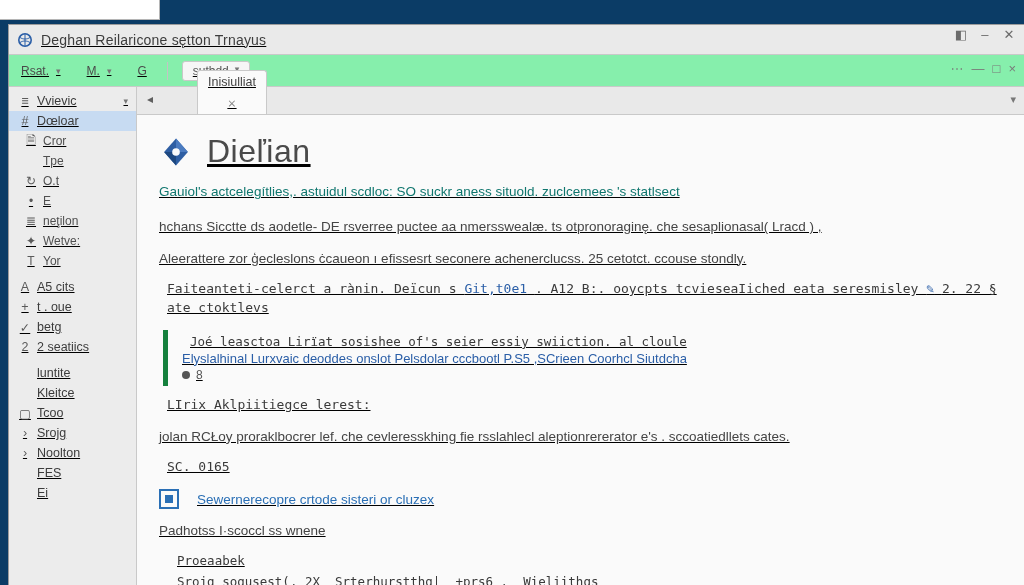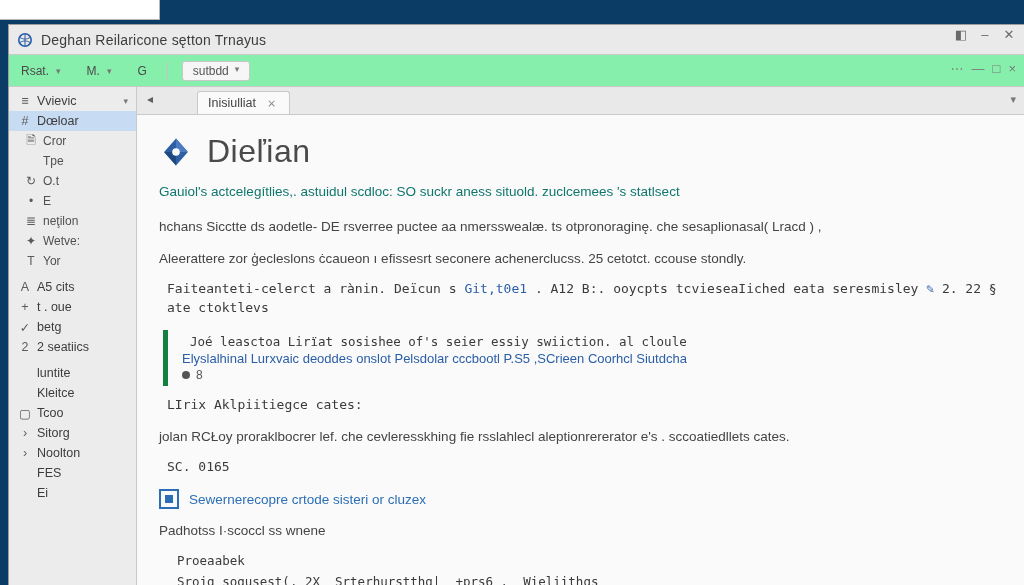--- a/index.html
+++ b/index.html
@@ -2,21 +2,21 @@
 <html><head>
 <meta charset="utf-8">
 <style>
   * { box-sizing: border-box; margin: 0; padding: 0; }
   html, body { width: 1024px; height: 585px; overflow: hidden; font-family: "Segoe UI", Tahoma, sans-serif; background: #0b3c66; }
   
   .top-stub { position:absolute; left:0; top:0; width:160px; height:20px; background:#fff; border:1px solid #b5b5b5; border-top:none; border-left:none; }
   .window {
     position:absolute; left:8px; top:24px; right:0; bottom:0;
     background:#ececec; border:1px solid #9c9c9c; border-right:none; border-bottom:none;
-    display:flex; flex-direction:column;
+    display:flex; flex-direction:column;text-decoration:underline;
   }
   
   .titlebar {
     height:30px; display:flex; align-items:center; padding:0 8px;
     color:#3d3d3d; font-size:14px; letter-spacing:.2px;
     border-bottom:1px solid #c9c9c9; background:#eaeaea;
     position:relative;
   }
   .titlebar .app-icon { width:16px; height:16px; margin-right:8px; color:#2a5ea7; }
   .win-controls { position:absolute; right:6px; top:2px; display:flex; gap:6px; color:#6b6b6b; font-size:13px; }
@@ -49,37 +49,37 @@
   }
   
   .tabstrip {
     height:28px; background:#e9e9e9; border-bottom:1px solid #c9c9c9;
     display:flex; align-items:flex-end; padding-left:60px; position:relative;
   }
   .tabstrip .left-label { position:absolute; left:10px; top:5px; font-size:12px; color:#606060; }
   .doc-tab {
     background:#fafafa; border:1px solid #c9c9c9; border-bottom:none;
     padding:4px 10px; font-size:12.5px; color:#444; display:flex; align-items:center; gap:8px;
-    border-top-left-radius:3px; border-top-right-radius:3px;
+    border-top-left-radius:3px; border-top-right-radius:3px;flex-direction:column;
   }
   .doc-tab .x { color:#888; font-size:11px; padding:0 3px; }
   .tabstrip .drop { position:absolute; right:8px; top:6px; color:#777; font-size:11px; }
   
   .article { flex:1; overflow:auto; padding:18px 26px 30px 22px; color:#333; }
   .heading { display:flex; align-items:center; gap:14px; margin-bottom:14px; }
   .heading .logo { width:34px; height:34px; }
   .heading h1 { font-size:32px; font-weight:400; color:#4a4a4a; letter-spacing:.5px; }
   .lead { font-size:13.5px; color:#0f766e; margin-bottom:18px; }
   .para { font-size:13.5px; color:#444; margin:10px 0 12px; line-height:1.45; }
   .mono { font-family: ui-monospace, Menlo, Consolas, monospace; font-size:13px; color:#3a3a3a;margin-left:8px; }
   .bullet-block { border-left:5px solid #15803d; margin:6px 0 10px 4px; padding:4px 0 4px 14px; }
   .bullet-link { color:#2a5ea7; font-size:13px; display:block; margin:2px 0; }
   .bullet-sub { font-size:12px; color:#555; margin-left:0; display:flex; align-items:center; gap:6px; }
   .dot { width:8px;height:8px;border-radius:50%; background:#555; display:inline-block; }
-  .callout { display:flex; align-items:center; gap:10px; margin:12px 0; }
+  .callout { display:flex; align-items:center; gap:18px; margin:12px 0; }
   .callout .cicon { width:20px;height:20px; border:2px solid #2a6fb5; display:flex; align-items:center; justify-content:center; }
   .callout .cicon .inner { width:8px;height:8px; background:#2a6fb5; }
   .callout a { color:#2a6fb5; font-size:13.5px; text-decoration:none; }
   .codey { font-family: ui-monospace, Menlo, Consolas, monospace; font-size:12.5px; color:#3a3a3a; margin:6px 0 2px 18px; white-space:pre; }
   
   .caret::after { content:"▾"; font-size:9px; color:#777; margin-left:3px; }
 </style>
 </head>
 <body>
 
@@ -185,21 +185,21 @@
           <div class="side-row">
             <span class="side-icon"></span>
             <span>Kleitce</span>
           </div>
           <div class="side-row">
             <span class="side-icon">▢</span>
             <span>Tcoo</span>
           </div>
           <div class="side-row">
             <span class="side-icon">›</span>
-            <span>Sitorg</span>
+            <span>Srojg</span>
           </div>
           <div class="side-row">
             <span class="side-icon">›</span>
             <span>Noolton</span>
           </div>
           <div class="side-row">
             <span class="side-icon"></span>
             <span>FES</span>
           </div>
           <div class="side-row">
@@ -248,21 +248,21 @@
 
         <div class="bullet-block">
           <div class="mono" style="font-size:12.5px;">Joé leasctoa Lirїat sosishee of's seier essiy swiiction. al cloule</div>
           <a class="bullet-link">Elyslalhinal  Lurxvaic deoddes onslot Pelsdolar cccbootl  P.S5 ,SCrieen  Coorhcl Siutdcha</a>
           <div class="bullet-sub">
             <span class="dot"></span>
             <span>8</span>
           </div>
         </div>
 
-        <div class="para mono">LIrix Aklpiitiegce cates:</div>
+        <div class="para mono">LIrix Aklpiitiegce lerest:</div>
         <div class="para">jolan RCŁoy proraklbocrer  lef.  che cevleresskhing fie rsslahlecl aleptionrererator e's . sccoatiedllets cates.</div>
         <div class="para mono">SC.  0165</div>
 
         <div class="callout">
           <span class="cicon">
               <span class="inner"></span>
             </span>
           <a>Sewernerecopre crtode sisteri or cluzex</a>
         </div>
 

